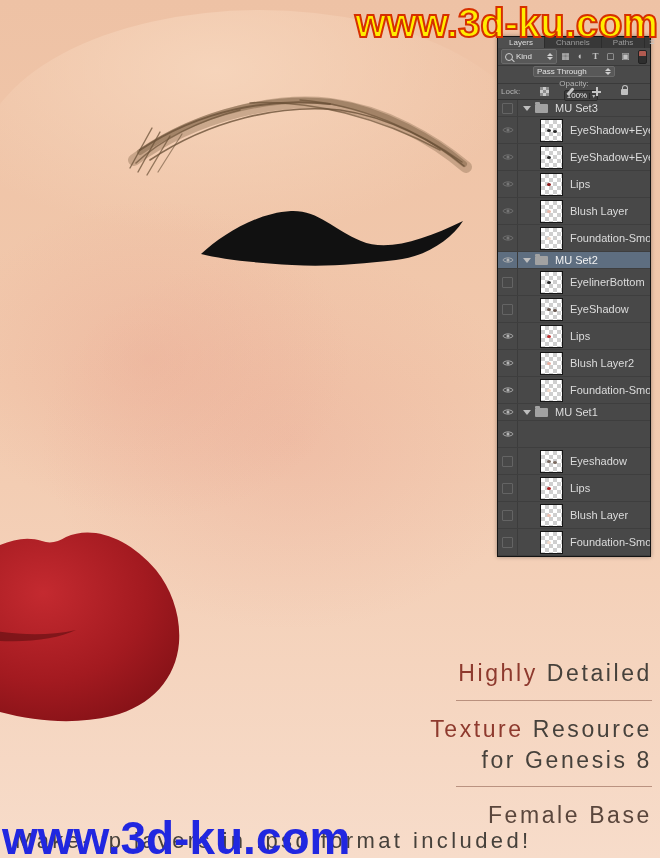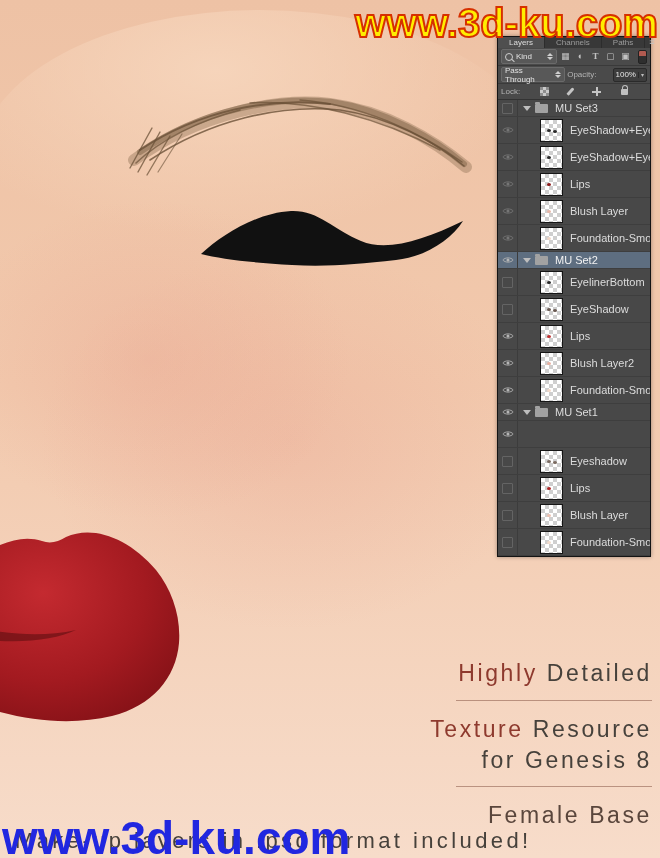--- a/index.html
+++ b/index.html
@@ -46,21 +46,21 @@
   .mag{width:6px;height:6px;border:1px solid #cdcdcd;border-radius:50%;position:relative;flex:none;}
   .mag::after{content:"";position:absolute;width:4px;height:1px;background:#cdcdcd;transform:rotate(45deg);right:-3px;bottom:-1px;}
   .updown{margin-left:auto;display:flex;flex-direction:column;gap:1px;}
   .updown i{width:0;height:0;border-left:3px solid transparent;border-right:3px solid transparent;display:block;}
   .updown .u{border-bottom:3px solid #cfcfcf;}
   .updown .d{border-top:3px solid #cfcfcf;}
   .ficon{color:#c2c2c2;font-size:9px;line-height:1;width:13px;text-align:center;flex:none;}
   .ficon.t{font-family:"Liberation Serif",serif;font-weight:bold;}
   .toggle{width:7px;height:12px;margin-left:auto;border-radius:2px;border:1px solid #222;flex:none;
     background:linear-gradient(#b05a50 0 45%,#2e2e2e 45%);}
-  .blend-row{display:flex;align-items:center;height:17px;padding:0 3px;gap:2px;border-bottom:1px solid #3a3a3a;font-size:8px;}
+  .blend-row{display:flex;align-items:center;height:17px;padding:0 3px;gap:2px;border-bottom:1px solid #3a3a3a;font-size:8px;flex-direction:column;}
   .blend-dd{width:74px;}
   .lbl{color:#b4b4b4;white-space:nowrap;text-align:center;}
   .valbox{display:flex;align-items:center;background:#3d3d3d;border:1px solid #2a2a2a;border-radius:2px;height:12px;font-size:8px;color:#e6e6e6;padding:0 2px;margin-left:14px;}
   .valbox .db{border-left:1px solid #2a2a2a;margin-left:2px;padding-left:2px;color:#bbb;font-size:6px;line-height:1;}
   .lock-row{display:flex;align-items:center;height:15px;padding:0 3px;gap:20px;border-bottom:1px solid #333;font-size:8px;}
   .chk{width:9px;height:9px;flex:none;background:#8d8d8d;
     background-image:linear-gradient(45deg,#c9c9c9 25%,transparent 25%,transparent 75%,#c9c9c9 75%),linear-gradient(45deg,#c9c9c9 25%,transparent 25%,transparent 75%,#c9c9c9 75%);
     background-size:6px 6px;background-position:0 0,3px 3px;}
   .brush{width:3px;height:9px;background:#c4c4c4;border-radius:2px 2px 1px 1px;transform:rotate(42deg);flex:none;}
   .movec{position:relative;width:9px;height:9px;flex:none;}

